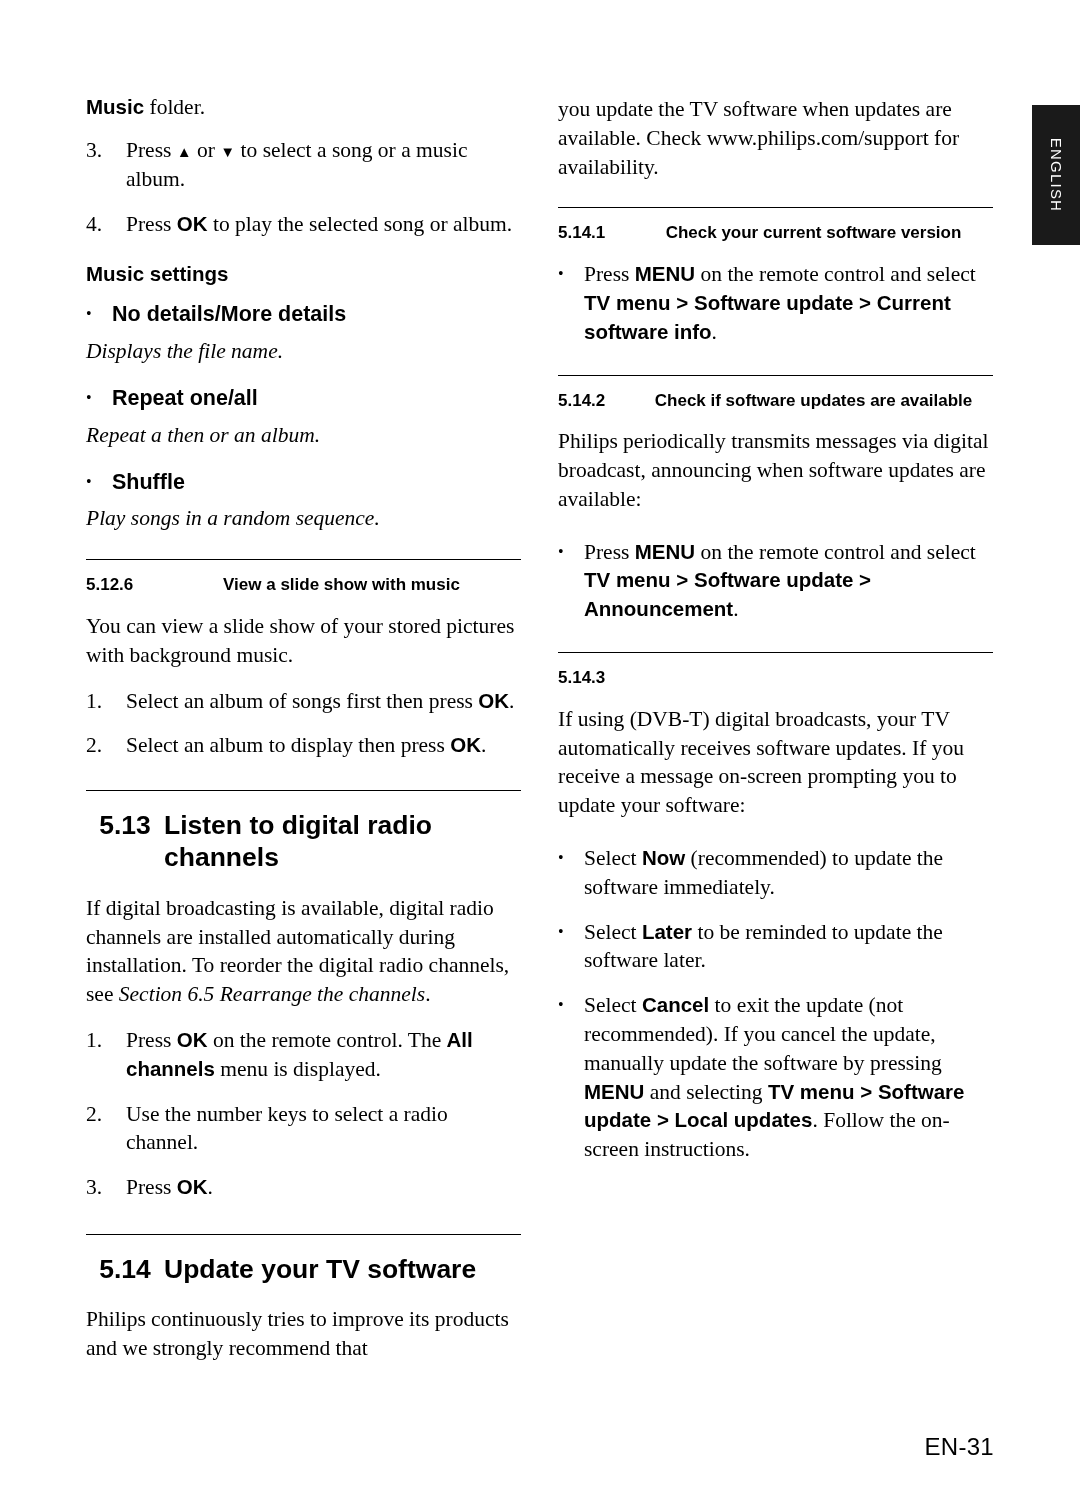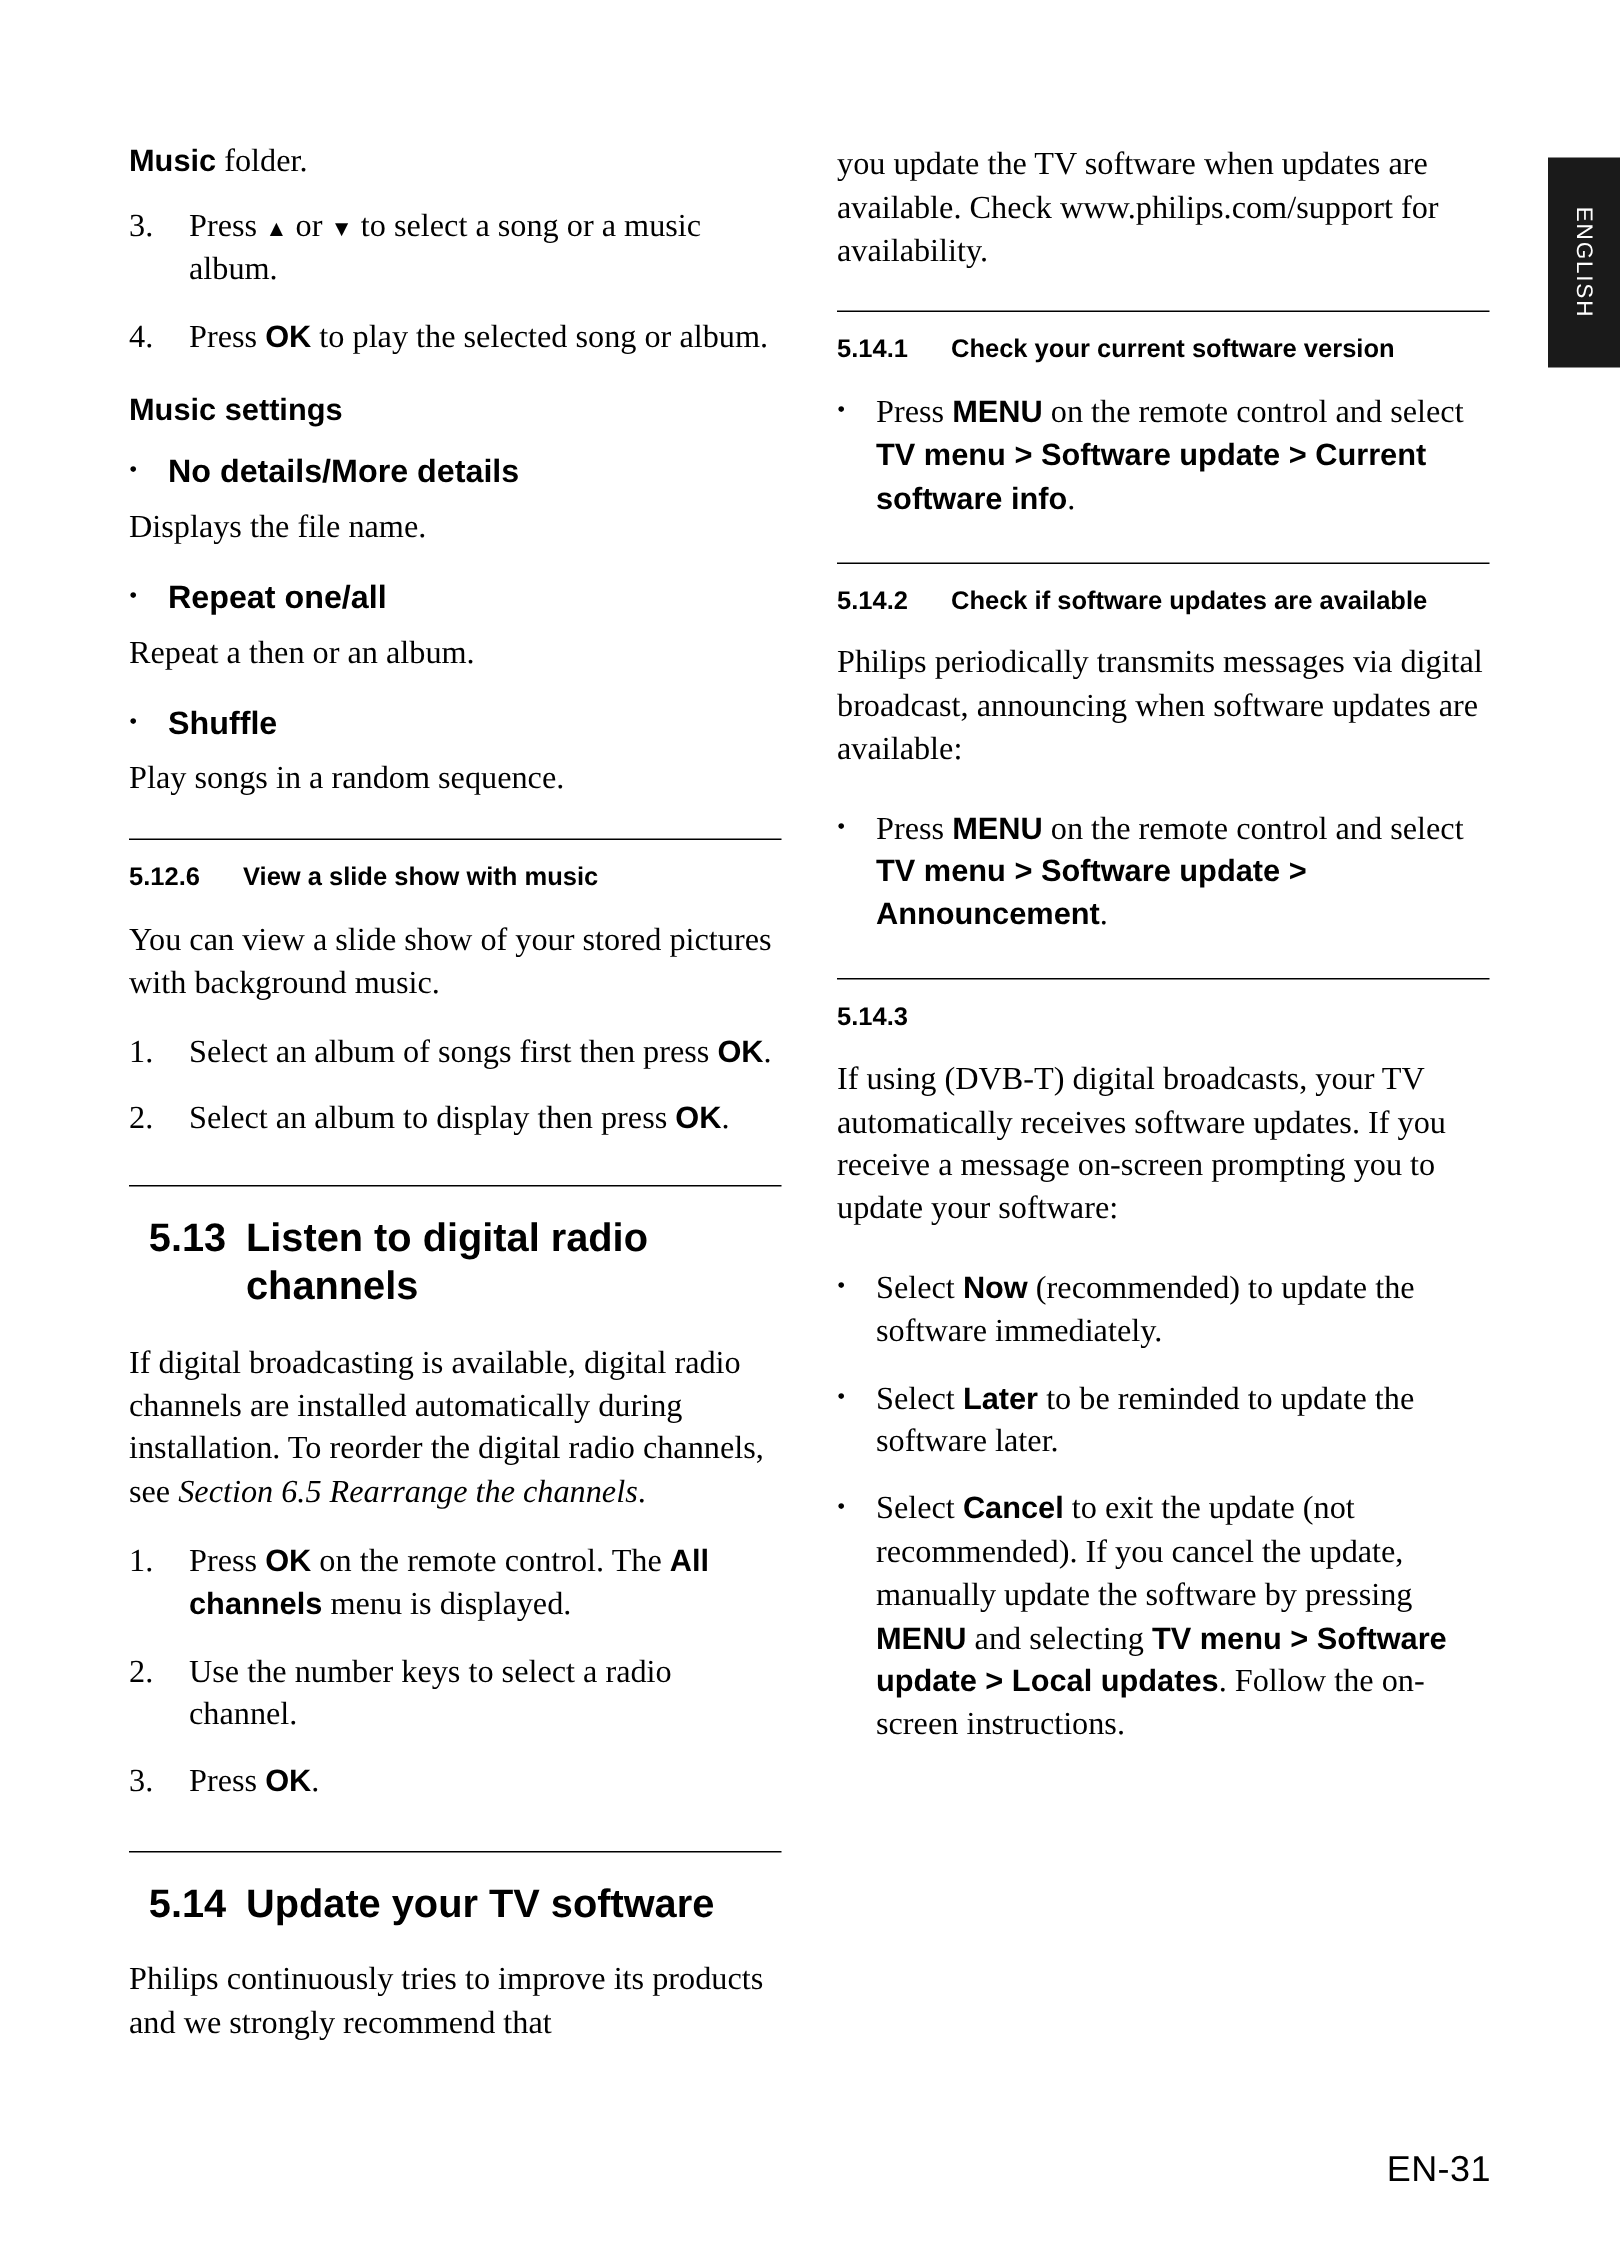--- a/index.html
+++ b/index.html
@@ -99,36 +99,36 @@
 
   h3.sub {
     font-family: "Liberation Sans", sans-serif;
     font-weight: bold;
     font-size: 17px;
     line-height: 1.28;
     margin: 0 0 16px 0;
     display: flex;
   }
   h3.sub .num { flex: 0 0 76px; }
-  h3.sub .ttl { flex: 1; }
+  h3.sub .ttl { flex: 1; text-align: center; }
 
   h4.blk {
     font-family: "Liberation Sans", sans-serif;
     font-weight: bold;
     font-size: 20.5px;
     margin: 0 0 14px 0;
   }
   .rule {
     border: none;
     border-top: 1px solid #000;
     margin: 0 0 14px 0;
     height: 0;
   }
   .folder-line { font-size: 21.5px; margin-bottom: 16px; }
-  .bullet-body-ind { margin-left: 26px; }
+  .bullet-body-ind { margin-left: 26px; font-style: italic; }
   .pagenum {
     position: absolute;
     right: 86px;
     bottom: 48px;
     font-family: "Liberation Sans", sans-serif;
     font-size: 24px;
     letter-spacing: 0.3px;
   }
   .arrow { font-size: 15px; }
 </style>

